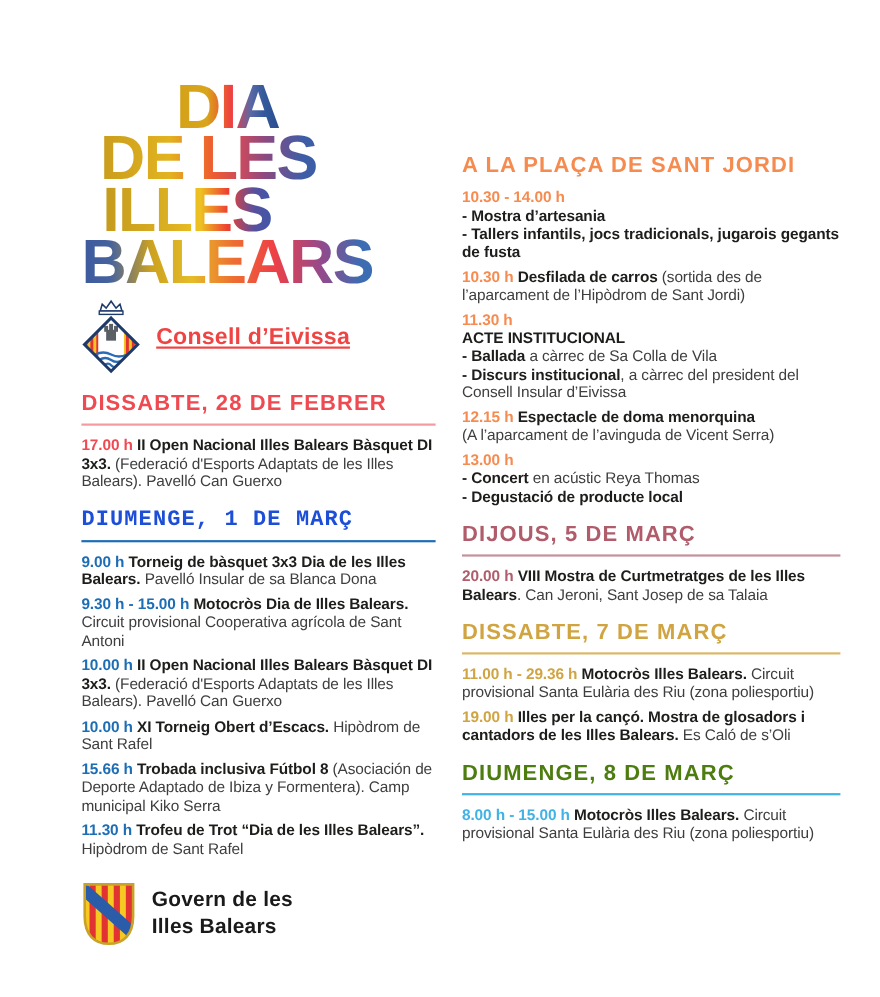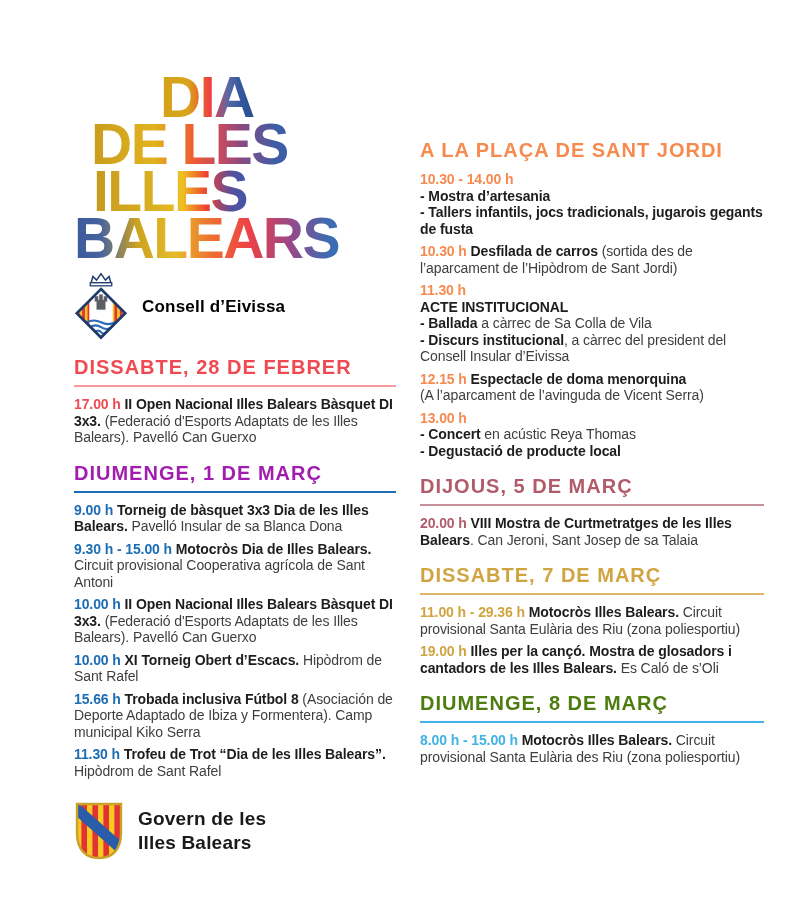--- a/index.html
+++ b/index.html
@@ -19,21 +19,21 @@
     width:max-content;color:#d8a21c;
     background-clip:text;-webkit-background-clip:text;
     -webkit-text-fill-color:transparent;
   }
   .wl1{margin-left:86px;background-image:linear-gradient(90deg,#d4a21a 0%,#d8a51b 30%,#e96a28 42%,#ee3c45 55%,#5b69a5 72%,#33599c 85%,#2a4d8f 100%);}
   .wl2{margin-left:17px;background-image:linear-gradient(90deg,#c99c1d 0%,#e2b31f 32%,#ee5c31 52%,#c54a62 66%,#8c4a80 76%,#3d5da7 94%);}
   .wl3{margin-left:19px;background-image:linear-gradient(90deg,#c49a1e 0%,#ddb122 42%,#eec122 58%,#ee4032 74%,#56509f 90%,#3f57a8 100%);}
   .wl4{background-image:linear-gradient(90deg,#3c5a9e 0%,#46639d 10%,#cda21f 24%,#e5bc28 38%,#ee6f31 52%,#ee4046 66%,#96498a 82%,#3c6cb2 96%);}
 
   .consell{display:flex;align-items:center;gap:14px;margin-top:12px;height:66px;}
-  .consell-label{font-weight:700;font-size:17px;color:#000000;letter-spacing:.2px;}
+  .consell-label{font-weight:700;font-size:21px;color:#ef4444;letter-spacing:.2px;text-decoration:underline;}
 
   .govern{display:flex;align-items:center;gap:14px;margin-top:22px;}
   .govern-label{font-weight:700;font-size:19px;line-height:24px;color:#1a1a1a;letter-spacing:.2px;}
 
   
   .col-right{position:absolute;left:420px;top:102px;width:344px;}
   .program-title{margin:0;}
   .program-title div{
     font-weight:700;font-size:30px;line-height:36px;letter-spacing:2.4px;color:#2e3440;
   }
@@ -103,21 +103,21 @@
     </div>
 
     <div id="left-sections">
         <section class="event-section">
           <h2 class="section-title underlined" style="color: rgb(239, 74, 81); border-bottom-color: rgb(245, 154, 158);">DISSABTE, 28 DE FEBRER</h2>
           <div class="events">
             <p class="event"><span class="seg-time" style="color: rgb(239, 74, 81);">17.00 h </span><span class="seg-bold">II Open Nacional Illes Balears Bàsquet DI 3x3. </span><span class="seg-text">(Federació d'Esports Adaptats de les Illes Balears). Pavelló Can Guerxo</span></p>
           </div>
         </section>
         <section class="event-section">
-          <h2 class="section-title underlined" style="color: #a21caf; border-bottom-color: rgb(29, 109, 180);">DIUMENGE, 1 DE MARÇ</h2>
+          <h2 class="section-title underlined" style="color: #1d4ed8; border-bottom-color: rgb(29, 109, 180); font-family: Liberation Mono, monospace;">DIUMENGE, 1 DE MARÇ</h2>
           <div class="events">
             <p class="event"><span class="seg-time" style="color: rgb(29, 109, 180);">9.00 h </span><span class="seg-bold">Torneig de bàsquet 3x3 Dia de les Illes Balears. </span><span class="seg-text">Pavelló Insular de sa Blanca Dona</span></p>
             <p class="event"><span class="seg-time" style="color: rgb(29, 109, 180);">9.30 h - 15.00 h </span><span class="seg-bold">Motocròs Dia de Illes Balears. </span><span class="seg-text">Circuit provisional Cooperativa agrícola de Sant Antoni</span></p>
             <p class="event"><span class="seg-time" style="color: rgb(29, 109, 180);">10.00 h </span><span class="seg-bold">II Open Nacional Illes Balears Bàsquet DI 3x3. </span><span class="seg-text">(Federació d'Esports Adaptats de les Illes Balears). Pavelló Can Guerxo</span></p>
             <p class="event"><span class="seg-time" style="color: rgb(29, 109, 180);">10.00 h </span><span class="seg-bold">XI Torneig Obert d’Escacs. </span><span class="seg-text">Hipòdrom de Sant Rafel</span></p>
             <p class="event"><span class="seg-time" style="color: rgb(29, 109, 180);">15.66 h </span><span class="seg-bold">Trobada  inclusiva Fútbol 8 </span><span class="seg-text">(Asociación de Deporte Adaptado de Ibiza y Formentera). Camp municipal Kiko Serra</span></p>
             <p class="event"><span class="seg-time" style="color: rgb(29, 109, 180);">11.30 h </span><span class="seg-bold">Trofeu de Trot “Dia de les Illes Balears”. </span><span class="seg-text">Hipòdrom de Sant Rafel</span></p>
           </div>
         </section>
       </div>

